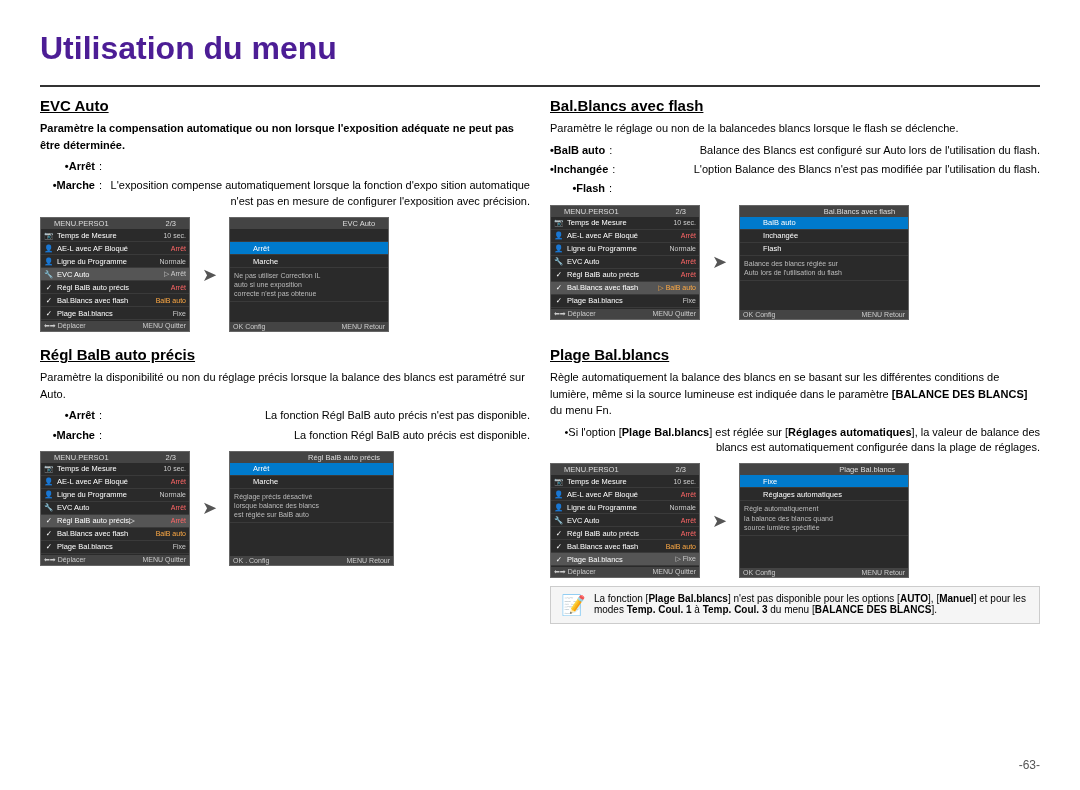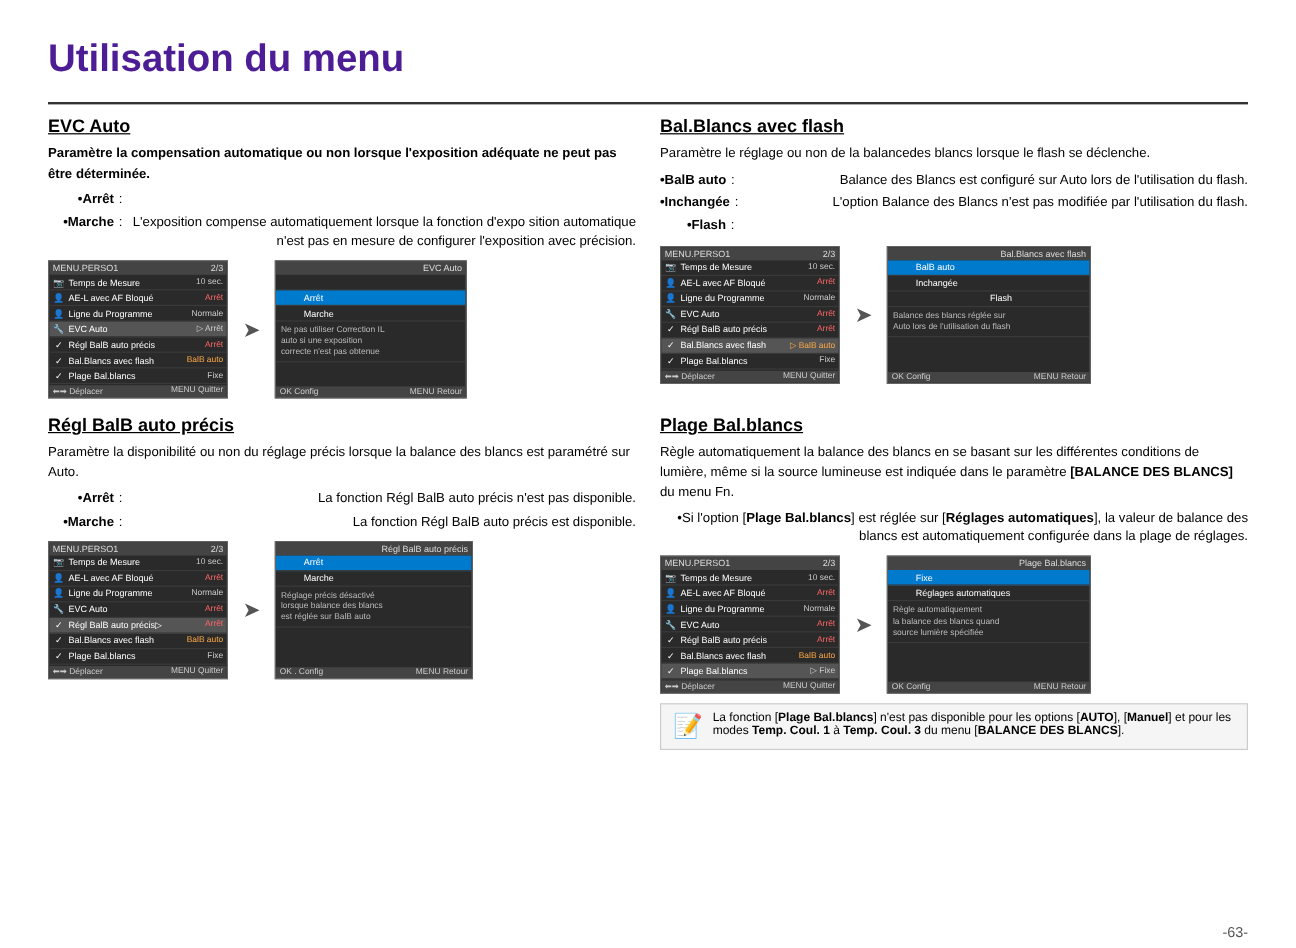--- a/index.html
+++ b/index.html
@@ -81,21 +81,21 @@
       min-height: 115px;
       font-size: 8px;
       border: 1px solid #666;
       position: relative;
       overflow: hidden;
     }
     .cam-header {
       background: #444;
       color: #ddd;
       font-size: 7.5px;
-      padding: 1px 3px;
+      padding: 1px 13px;
       display: flex;
       justify-content: space-between;
     }
     .cam-row {
       display: flex;
       align-items: center;
       padding: 1px 3px;
       border-bottom: 1px solid #3a3a3a;
       font-size: 7.5px;
       min-height: 13px;
@@ -141,21 +141,21 @@
       margin-top: 8px;
       display: flex;
       gap: 8px;
     }
     .note-icon {
       font-size: 20px;
       color: #888;
     }
     .page-num {
       position: absolute;
-      bottom: 6px;
+      bottom: 18px;
       right: 40px;
       font-size: 12px;
       color: #555;
     }
     .bottom-two-col {
       display: grid;
       grid-template-columns: 1fr 1fr;
       gap: 20px;
     }
   </style>
@@ -329,21 +329,21 @@
               <span></span>
                 <span>Bal.Blancs avec flash</span>
             </div>
             <div class="cam-row selected">
                 <span class="cam-label" style="padding-left:20px;">BalB auto</span>
               </div>
             <div class="cam-row">
                 <span class="cam-label" style="padding-left:20px;">Inchangée</span>
               </div>
             <div class="cam-row">
-                <span class="cam-label" style="padding-left:20px;text-align:center;">Flash</span>
+                <span class="cam-label" style="padding-left:20px;">Flash</span>
               </div>
             <div class="cam-row" style="font-size:7px;color:#bbb;padding:3px 4px;line-height:1.3;">Balance des blancs réglée sur<br>Auto lors de l'utilisation du flash</div>
             <div style="height:16px;"></div>
             <div class="cam-footer">
               <span>OK Config</span>
                 <span>MENU Retour</span>
             </div>
           </div>
         </div>
       </div>

